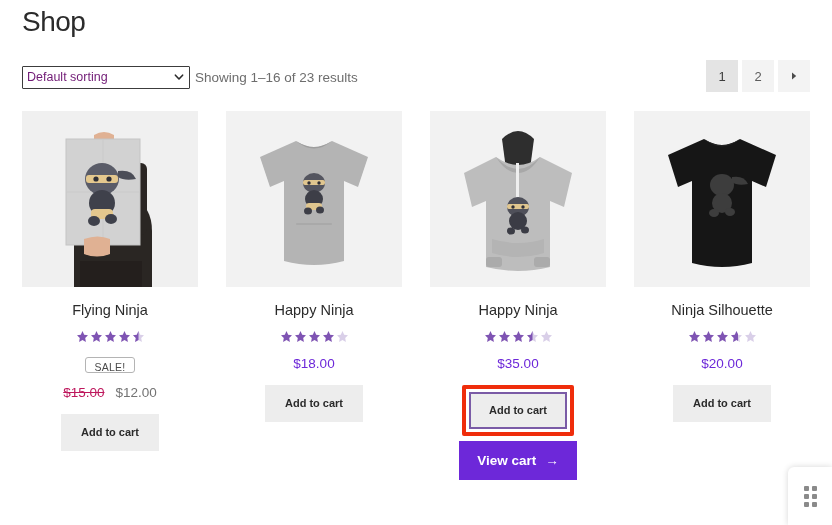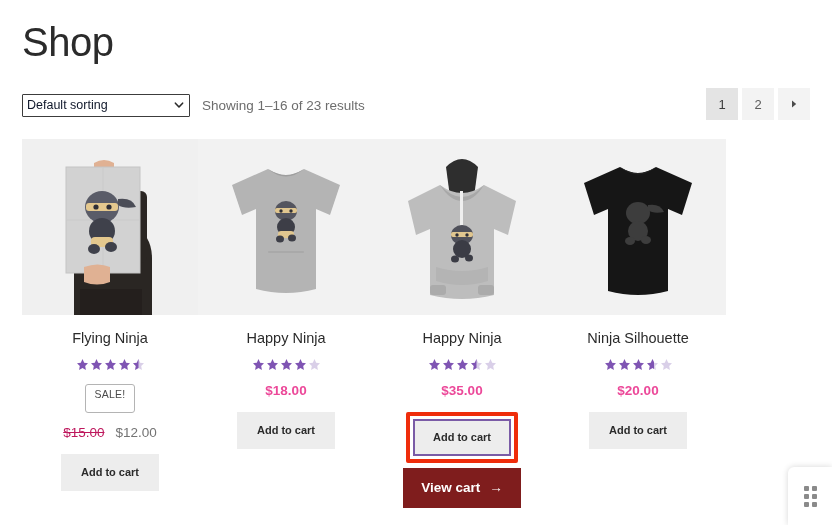--- a/index.html
+++ b/index.html
@@ -18,65 +18,65 @@
   .page {
     position: relative;
     width: 832px;
     height: 525px;
     box-sizing: border-box;
     padding: 0 22px;
   }
 
   
   .page-title {
-    font-size: 40px;
+    font-size: 28px;
     font-weight: 400;
     color: #2b2b2b;
     letter-spacing: -0.5px;
     margin: 0;
-    padding-top: 16px;
+    padding-top: 4px;
     line-height: 1.3;
   }
 
   
   .toolbar {
     display: flex;
     align-items: center;
     margin-top: 24px;
     height: 26px;
     position: relative;
   }
   .sorting-select {
     width: 168px;
     height: 23px;
     box-sizing: border-box;
     border: 1px solid #3c3c3c;
     background: #ffffff;
     font-family: "Liberation Sans", sans-serif;
     font-size: 12.5px;
-    color: #0f172a;
+    color: #701a75;
     padding: 0 4px;
     display: flex;
     align-items: center;
     justify-content: space-between;
     border-radius: 1px;
   }
   .sorting-select .chev {
     width: 12px;
     height: 12px;
     display: inline-block;
     position: relative;
     flex: 0 0 auto;
   }
   .sorting-select .chev svg { display: block; }
 
   .result-count {
     font-size: 13.5px;
     color: #6d6d6d;
-    margin-left: 12px;
+    margin-left: 5px;
     white-space: nowrap;
   }
 
   
   .pagination {
     position: absolute;
     right: 0;
     top: -4px;
     display: flex;
     gap: 4px;
@@ -102,20 +102,21 @@
     background: #f3f3f3;
     display: flex;
     align-items: center;
     justify-content: center;
   }
   .page-next svg { display: block; }
 
   
   .products {
     display: flex;
+    gap: 28px;
     margin-top: 21px;
   }
   .product {
     width: 176px;
     display: flex;
     flex-direction: column;
     align-items: center;
     position: relative;
   }
   .product-thumb {
@@ -150,39 +151,39 @@
   .star-wrap svg { display: block; }
 
   .sale-badge {
     margin-top: 13px;
     border: 1px solid #b4b4b4;
     border-radius: 3px;
     background: #ffffff;
     font-size: 10.5px;
     color: #4b4b4b;
     letter-spacing: 0.2px;
-    padding: 4px 9px 12px 9px;
+    padding: 4px 9px 0 9px;
     line-height: 1;
   }
   .price {
     margin-top: 12px;
     font-size: 13.5px;
     color: #6d6d6d;
     display: flex;
     gap: 11px;
     align-items: baseline;
   }
   .price .old {
     text-decoration: line-through;
     color: #be185d;
   }
   .price .new {
     color: #737373;
   }
-  .price.single { color: #ec4899; font-weight: bold; }
+  .price.single { color: #6d28d9; }
 
   .add-to-cart {
     margin-top: 14px;
     background: #ededed;
     color: #2b2b2b;
     font-size: 11px;
     font-weight: bold;
     border: 0;
     padding: 13px 20px;
     line-height: 1;
@@ -202,21 +203,21 @@
   }
   .highlight-wrap .add-to-cart {
     margin-top: 0;
     border: 2px solid #7a5ba6;
     background: #ededed;
     padding: 11px 18px;
     display: block;
   }
   .view-cart {
     margin-top: 5px;
-    background: #7f1d1d;
+    background: #6d28d9;
     color: #ffffff;
     font-size: 13.5px;
     font-weight: bold;
     padding: 13px 18px;
     line-height: 1;
     display: flex;
     align-items: center;
     gap: 9px;
     white-space: nowrap;
   }

